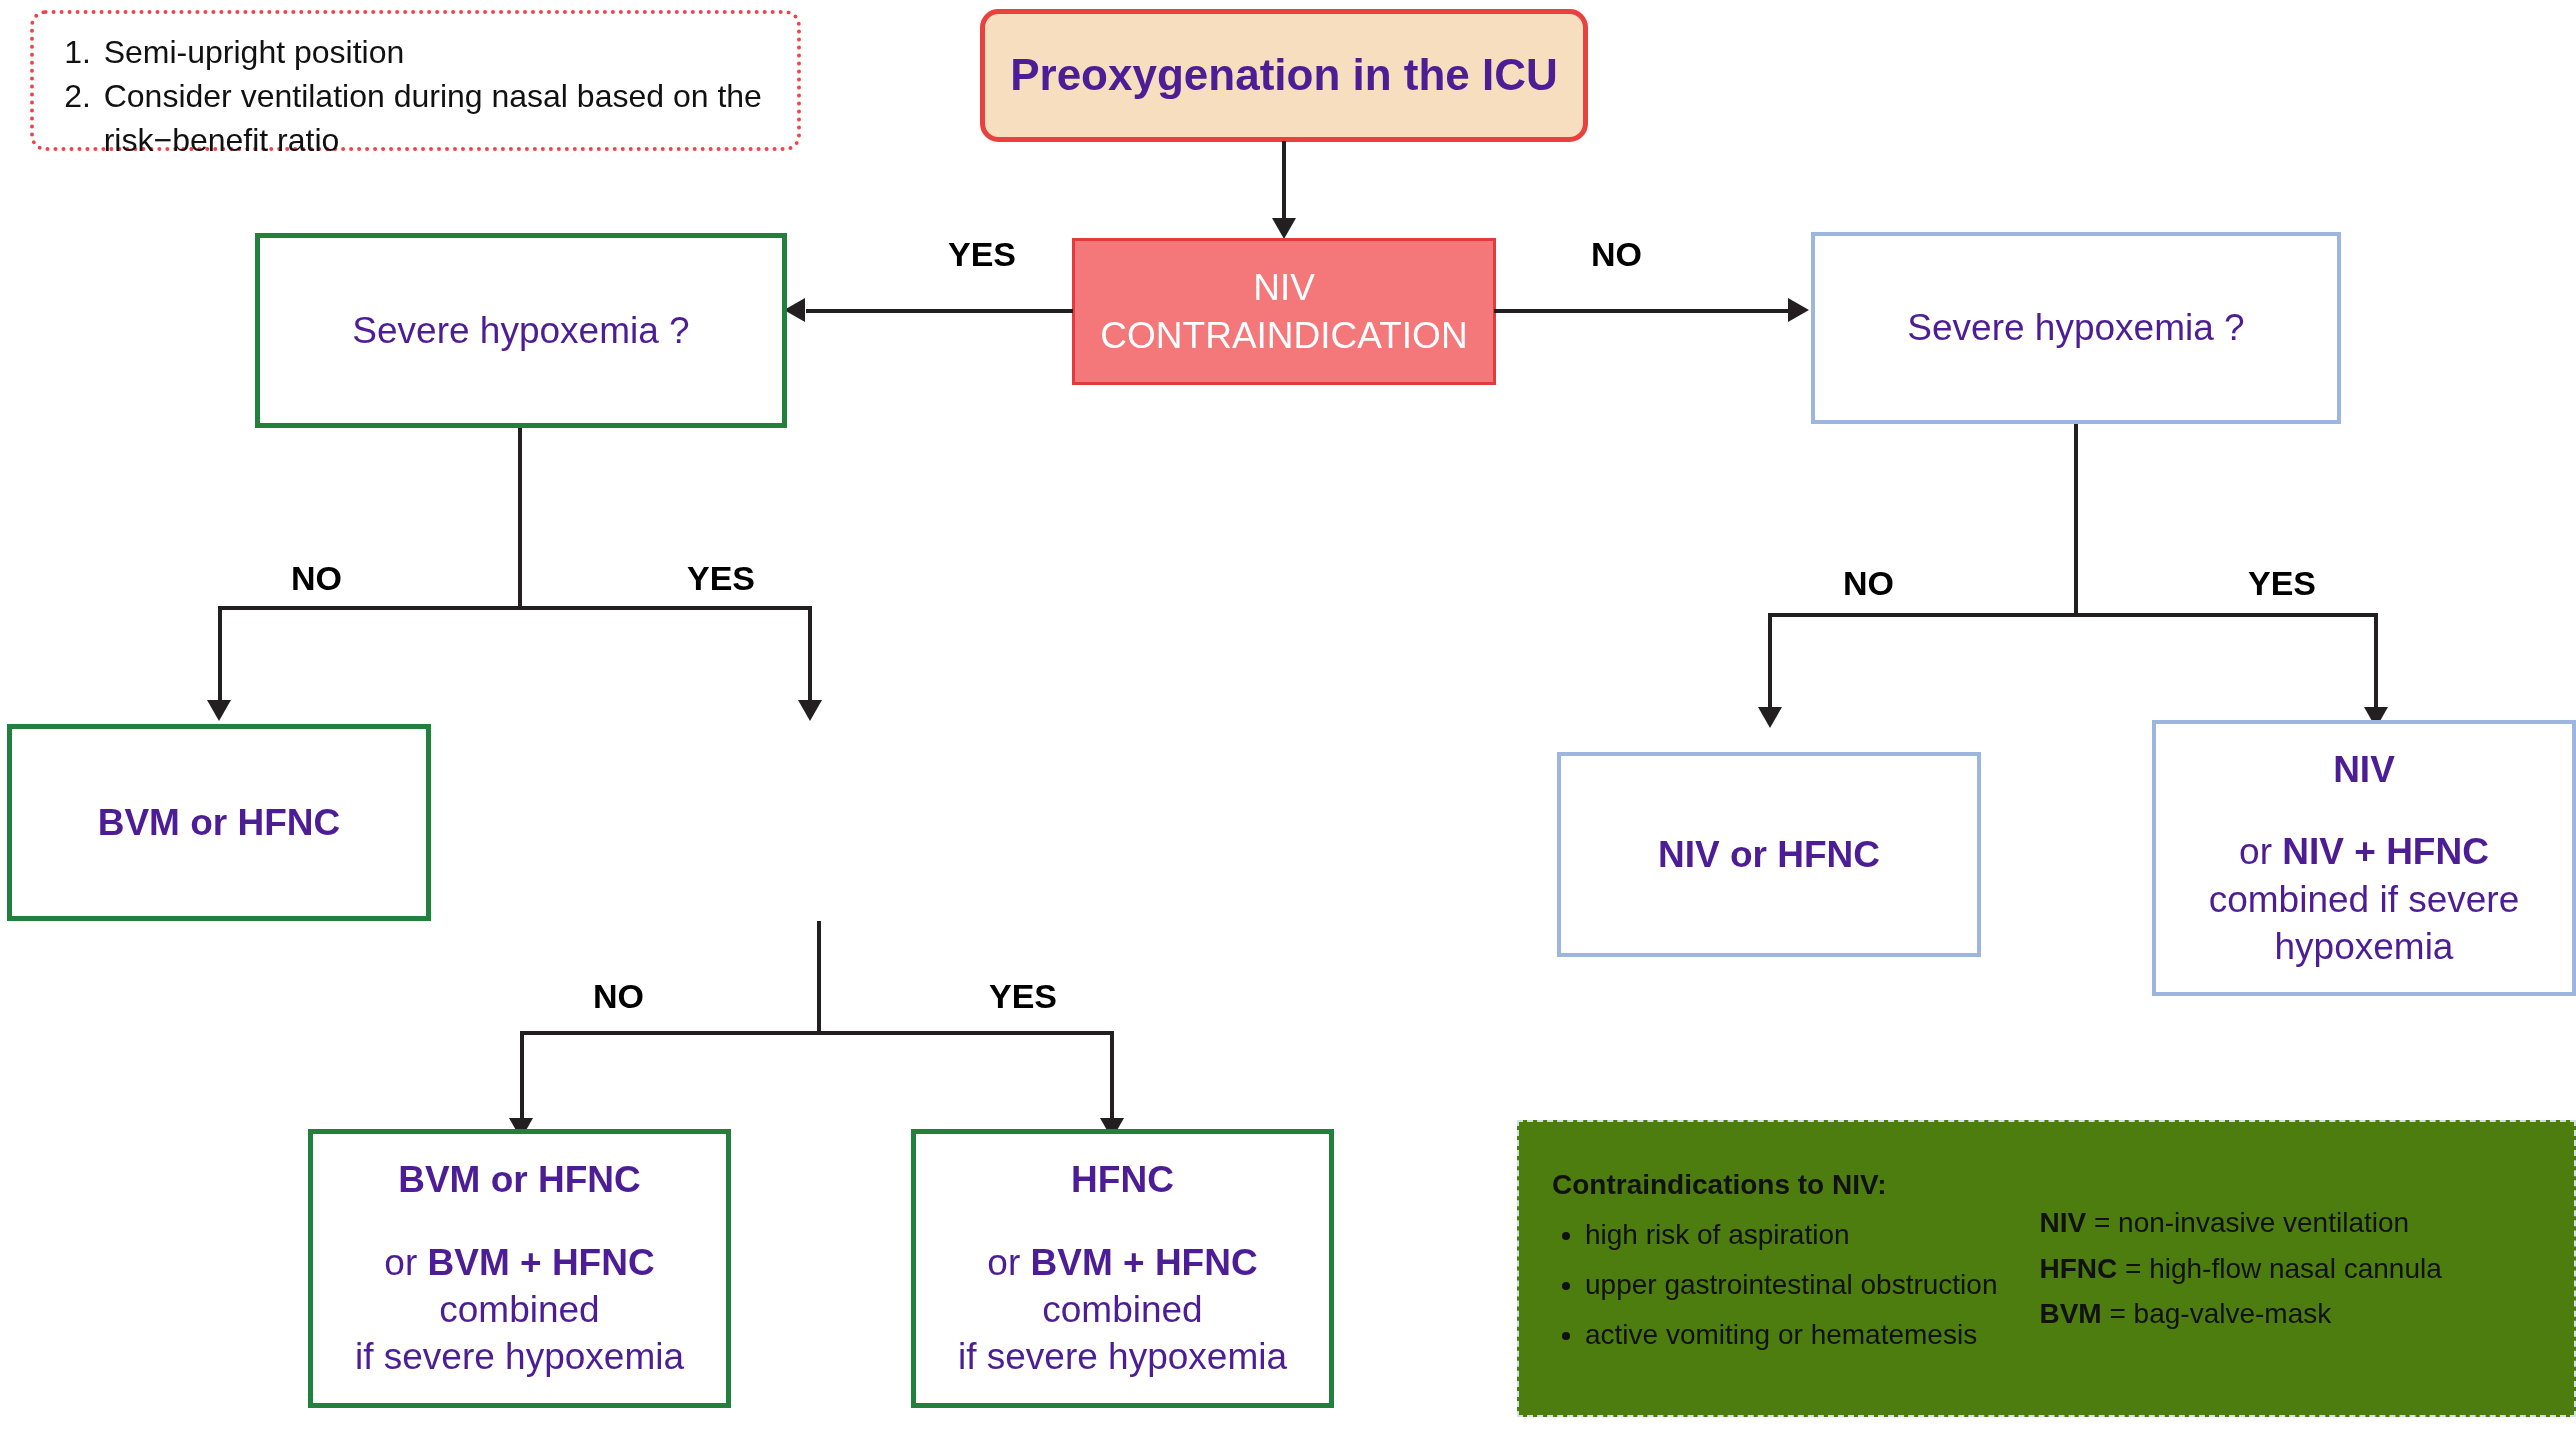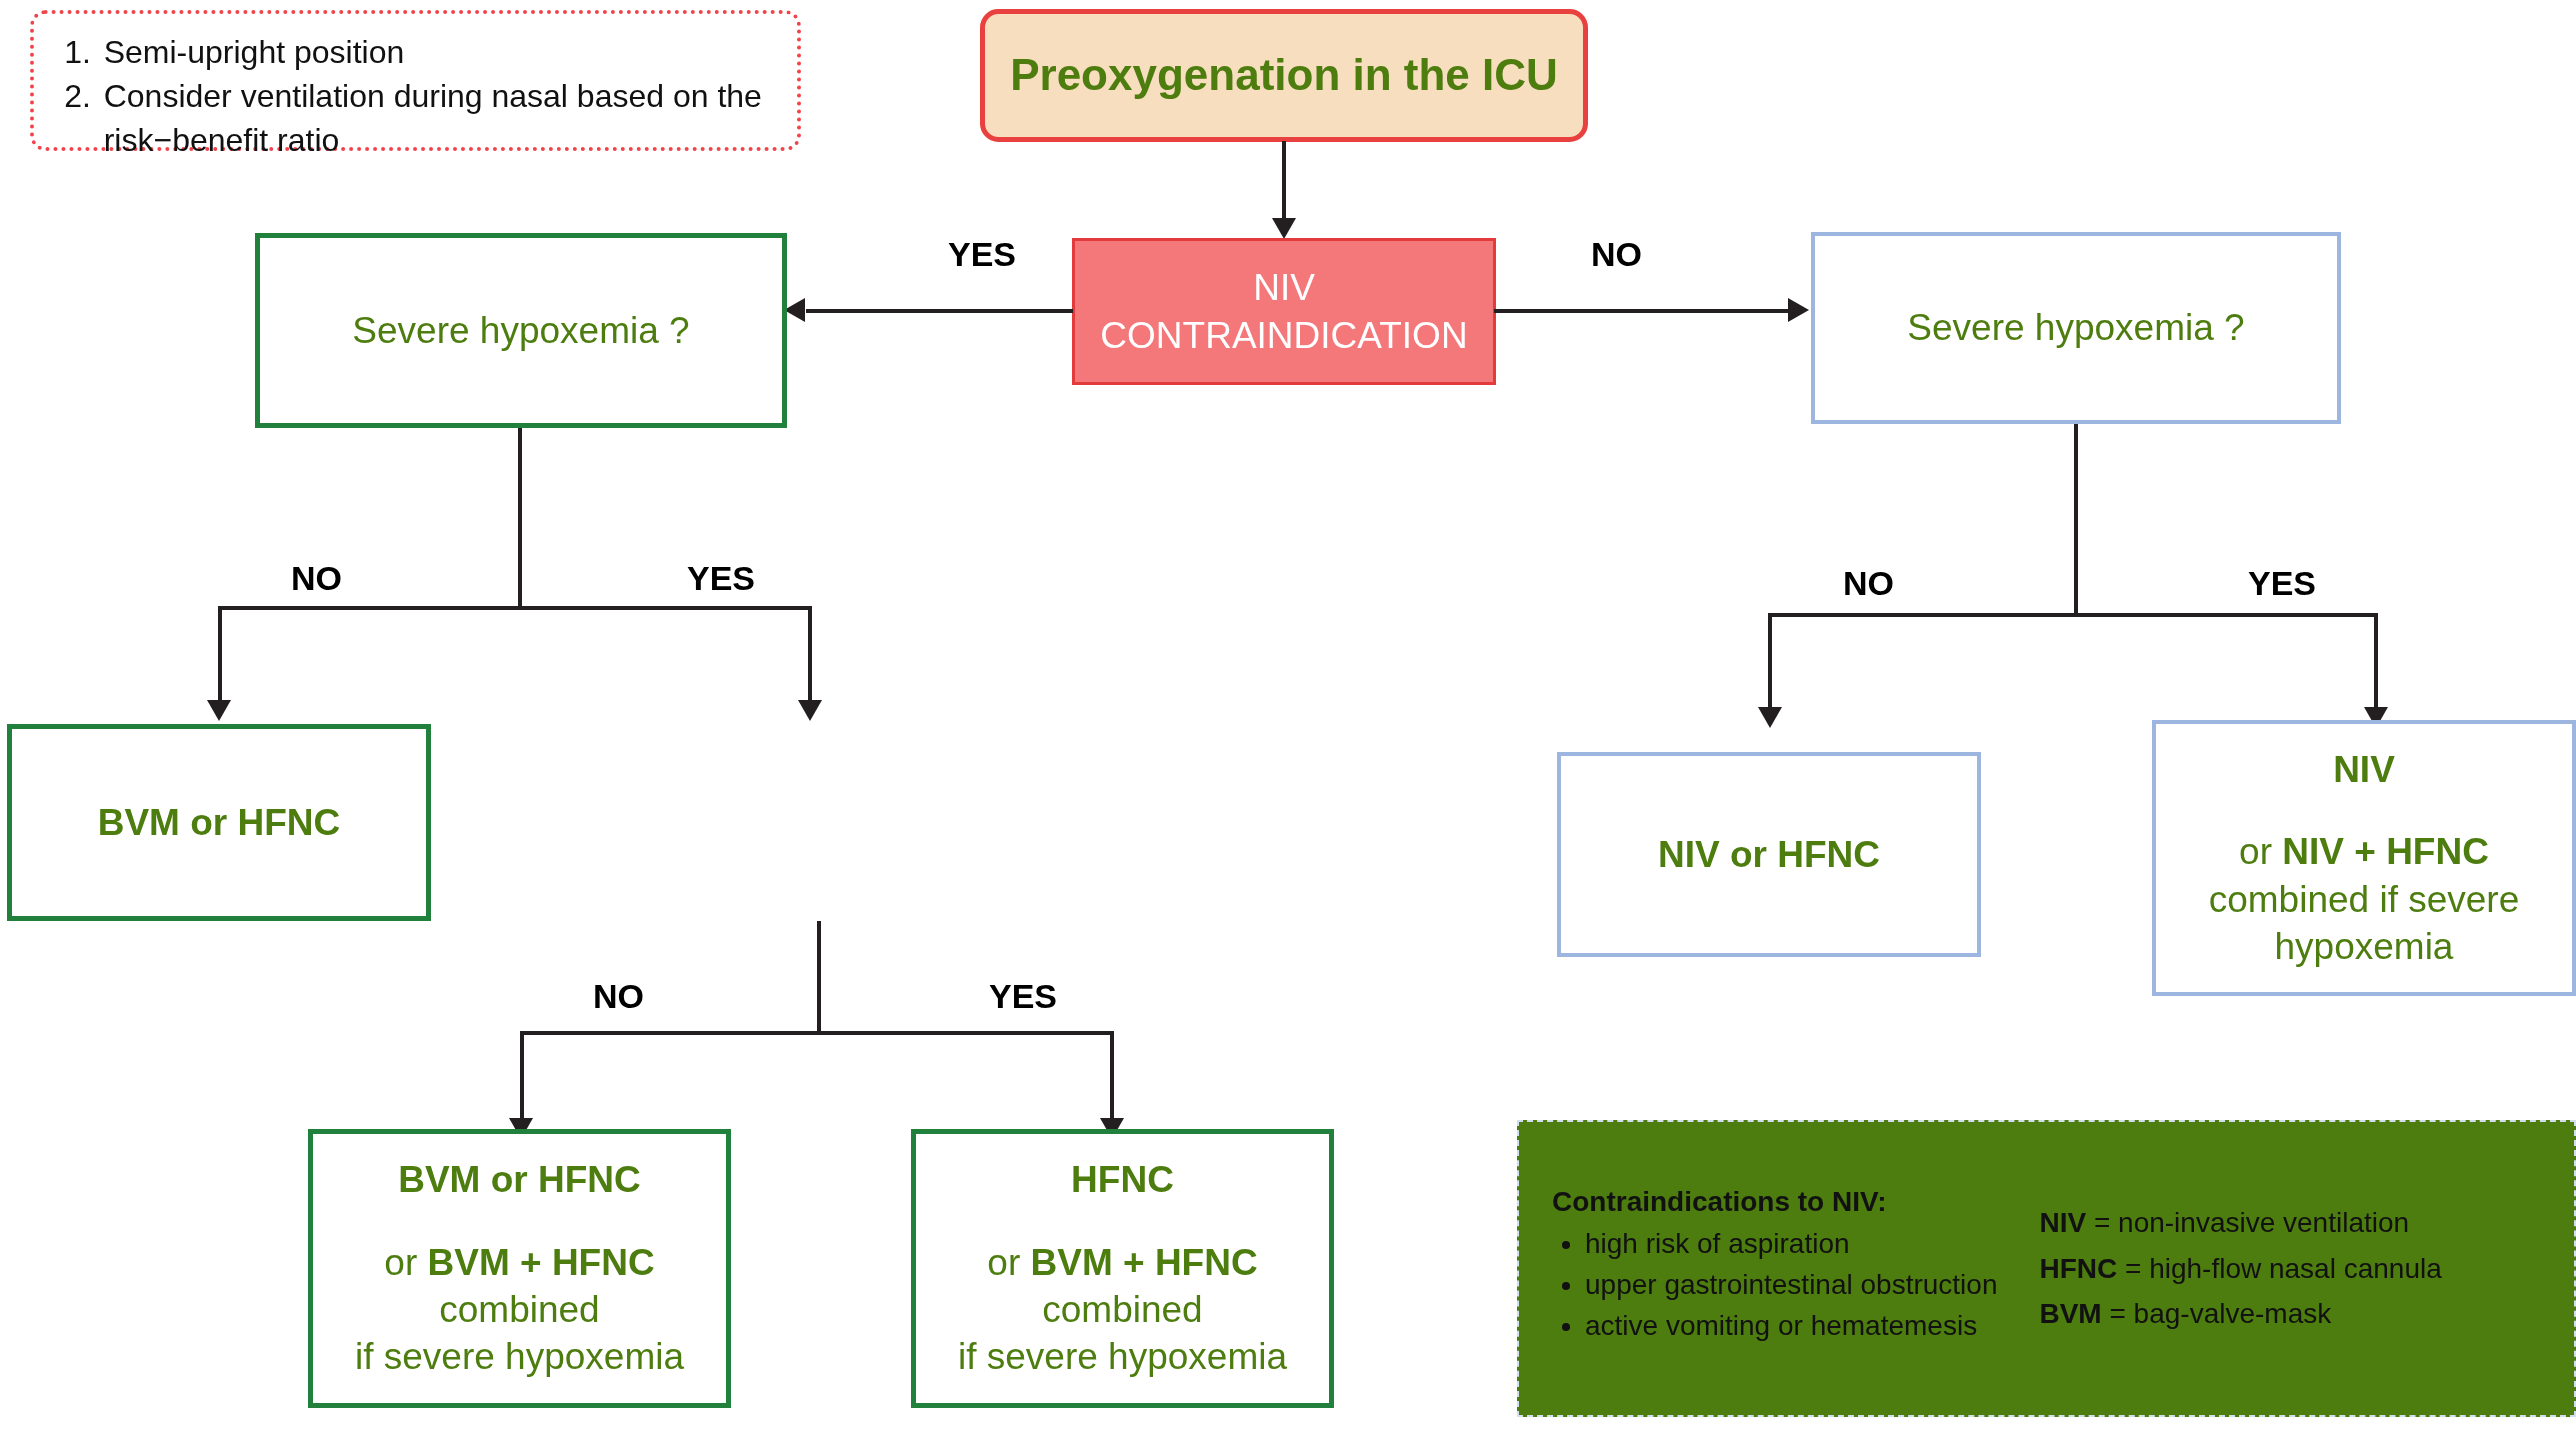--- a/index.html
+++ b/index.html
@@ -17,21 +17,21 @@
     background: #ffffff;
     overflow: hidden;
   }
   .node {
     position: absolute;
     box-sizing: border-box;
     display: flex;
     align-items: center;
     justify-content: center;
     text-align: center;
-    color: #4d7c0f;
+    color: #4c1d95;
     line-height: 1.28;
   }
   
   .box-title {
     background: #F7DEBE;
     border: 5px solid #E8413F;
     border-radius: 18.4px;
     font-weight: bold;
     font-size: 44px;
   }
@@ -80,21 +80,21 @@
     background: #4d7c0f;
     border: 2.1px dashed #D3DEEC;
     display: flex;
     align-items: center;
     gap: 42px;
     padding: 0 33px;
   }
   .legend-left { font-size: 28px; color: #111; }
   .legend-title { font-weight: bold; margin-bottom: 10px; }
   .legend-ul { margin: 0; padding-left: 33px; }
-  .legend-ul li { margin: 9px 0; font-size: 28px; }
+  .legend-ul li { margin: 18px 0; font-size: 28px; }
   .legend-right { font-size: 28px; color: #111; line-height: 1.62; }
   .legend-right div b { font-weight: bold; }
   
   .edge-label {
     position: absolute;
     font-weight: bold;
     font-size: 34px;
     color: #000;
     white-space: nowrap;
   }

